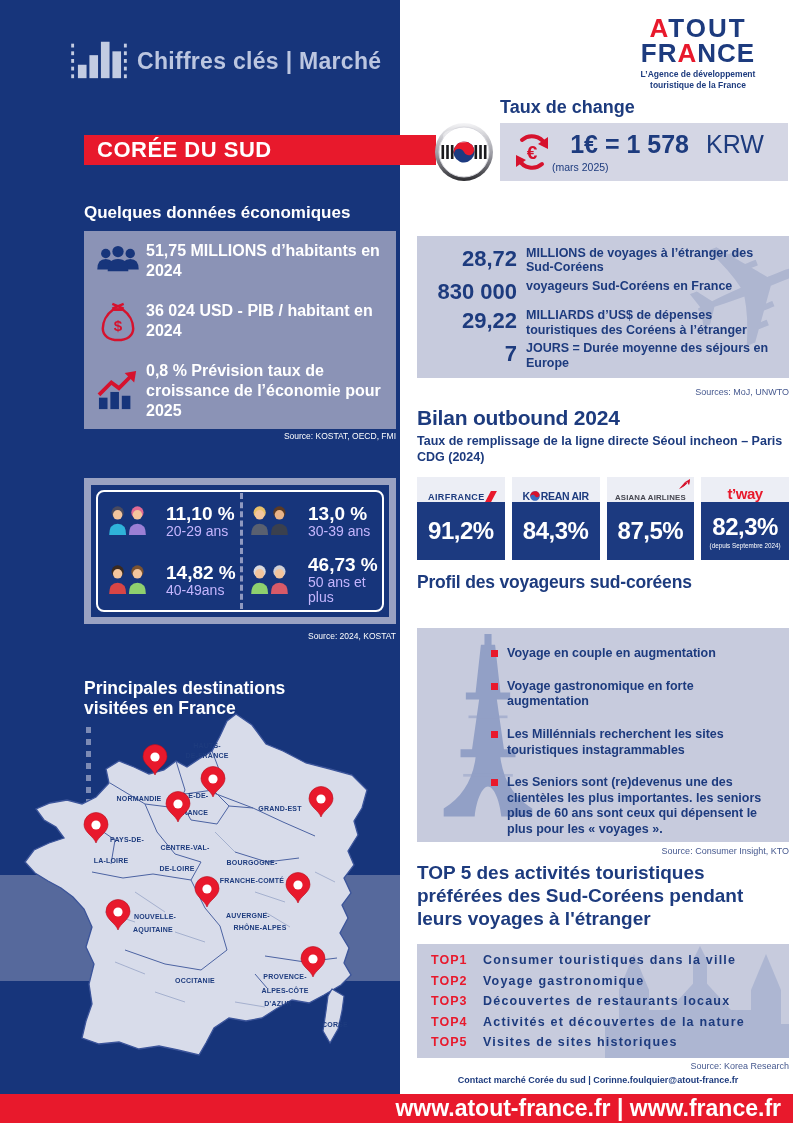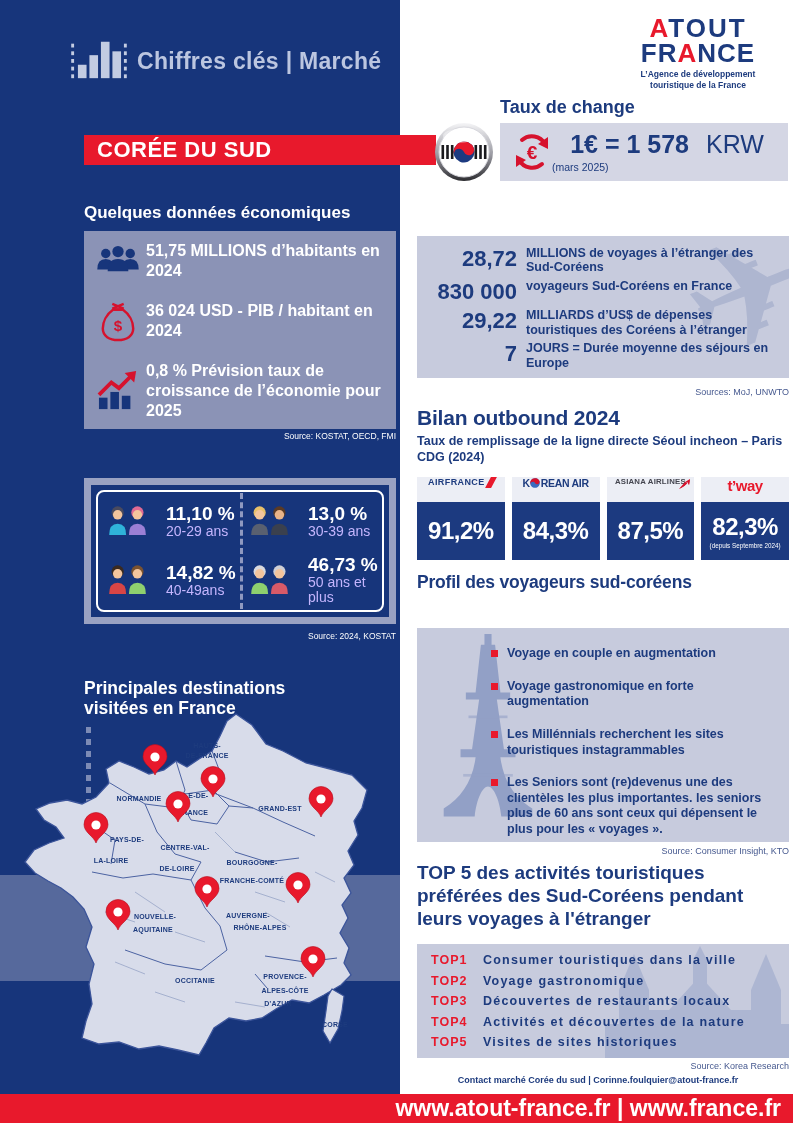--- a/index.html
+++ b/index.html
@@ -68,21 +68,21 @@
   .t-val{flex:0 0 96px;text-align:right;padding-right:9px;color:#1d3b7e;font-size:22px;font-weight:bold;}
   .t-lab{color:#1d3b7e;font-size:12.5px;font-weight:bold;line-height:1.18;width:262px;}
   .tourism-src{position:absolute;left:417px;top:387px;width:372px;text-align:right;color:#46598f;font-size:9px;}
 
   .outbound-heading{position:absolute;left:417px;top:406px;font-size:21px;white-space:normal;}
   .outbound-sub{position:absolute;left:417px;top:433px;width:372px;color:#1d3b7e;font-size:12.5px;
                 font-weight:bold;line-height:1.3;}
   .airlines{position:absolute;left:417px;top:477px;width:372px;display:grid;
             grid-template-columns:repeat(4,1fr);gap:7px;}
   .al-card{display:flex;flex-direction:column;}
-  .al-head{height:25px;background:#eceef5;display:flex;align-items:flex-start;justify-content:center;position:relative;}
+  .al-head{height:25px;background:#eceef5;display:flex;align-items:flex-end;justify-content:center;position:relative;}
   .al-body{height:58px;background:#1c3a80;display:flex;flex-direction:column;align-items:center;justify-content:center;}
   .al-val{color:#fff;font-size:24px;font-weight:bold;letter-spacing:-0.5px;}
   .al-note{color:#fff;font-size:6.3px;margin-top:1px;}
   .af-name{font-size:9px;font-weight:bold;color:#1d3b7e;letter-spacing:.4px;}
   .af-slash{width:6px;height:11px;background:#e8192c;transform:skewX(-28deg);margin-left:3px;}
   .ke-name{font-size:10.5px;font-weight:bold;color:#1d3b7e;letter-spacing:-0.3px;display:flex;align-items:center;}
   .oz-name{font-size:7.8px;font-weight:bold;color:#44454f;letter-spacing:.2px;}
   .oz-arrow{position:absolute;right:4px;top:2px;}
   .tw-name{font-size:15px;font-weight:bold;color:#e8192c;letter-spacing:-0.5px;}
 

